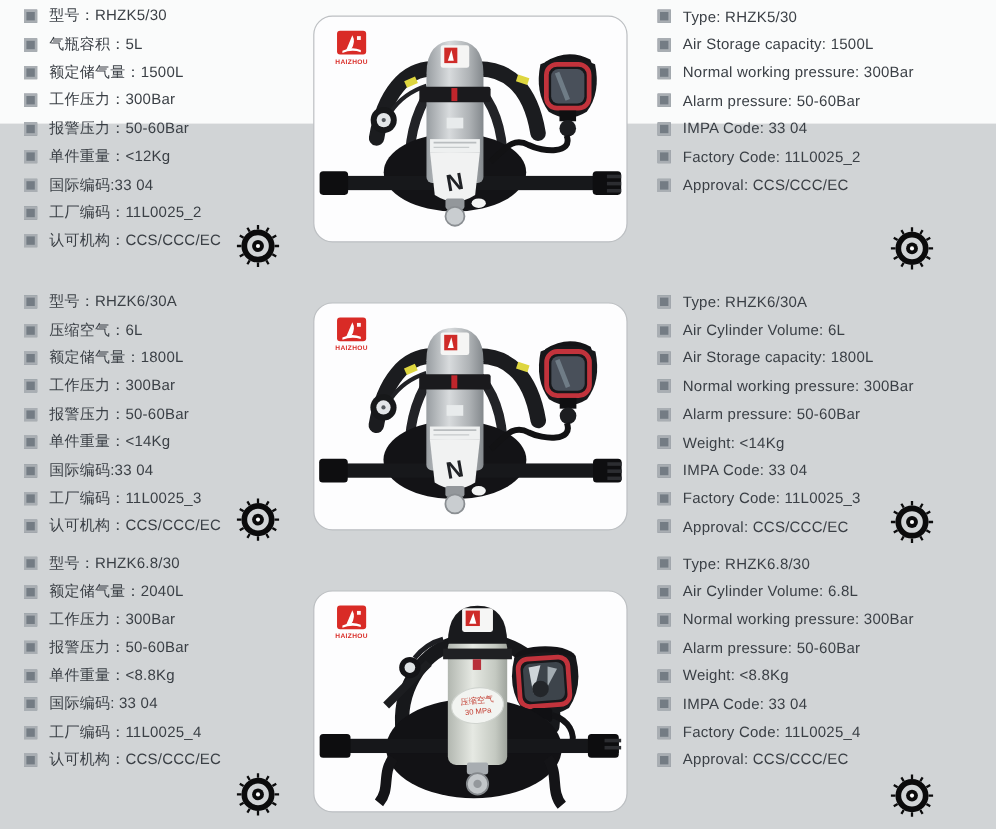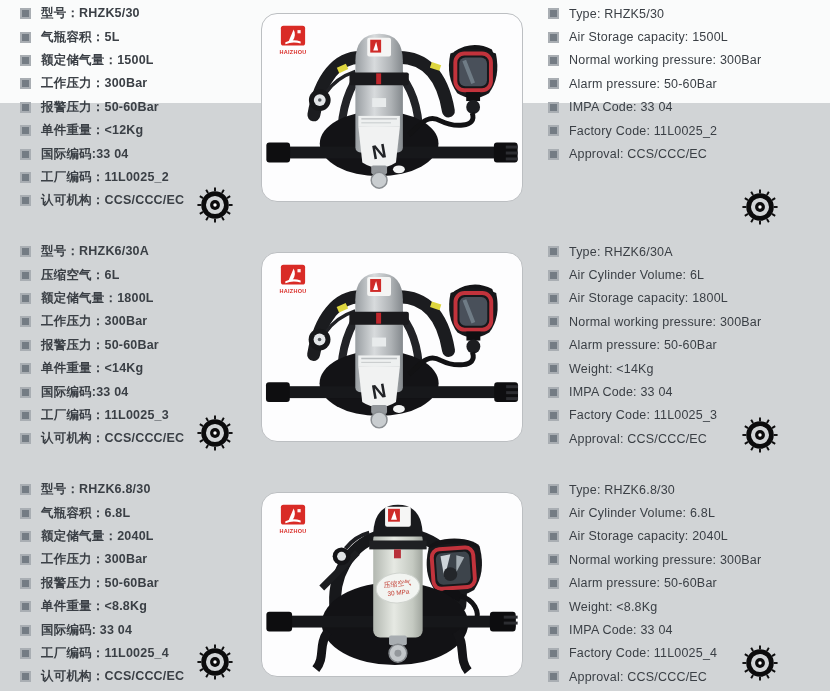--- a/index.html
+++ b/index.html
@@ -17,24 +17,24 @@
   .col-en{left:548px;width:282px}
   .spec-row{display:flex;align-items:center;height:23.4px;gap:10px}
   .bullet{
     flex:0 0 auto;width:11px;height:11px;box-sizing:border-box;
     background:#747c84;border:2px solid #a9aeb3;
   }
   .spec-text{
     font-size:12.5px;color:#3a3f45;font-weight:500;
     letter-spacing:.2px;white-space:nowrap;
   }
-  .col-cn .spec-text{font-weight:700}
+  .col-cn .spec-text{font-weight:400}
   #specs-cn-1,#specs-en-1{top:2px}
   #specs-cn-2,#specs-en-2{top:240px}
-  #specs-cn-3,#specs-en-3{top:478px}
+  #specs-cn-3,#specs-en-3{top:458px}
 
   
   .card{
     position:absolute;left:261px;width:262px;box-sizing:border-box;
     background:#fdfdfe;border:1px solid #bcbfc2;border-radius:16px;overflow:hidden;
   }
   #card-1{top:13px;height:189px}
   #card-2{top:252px;height:190px}
   #card-3{top:492px;height:185px}
   .product-svg{position:absolute;left:0;top:0;width:100%;height:100%}
@@ -401,24 +401,20 @@
       </div>
     </div>
 
   <div class="spec-block col-cn" id="specs-cn-3">
 
       <div class="spec-row">
         <span class="bullet"></span>
         <span class="spec-text">型号：RHZK6.8/30</span>
       </div>
 
-      <div class="spec-row">
-        <span class="bullet"></span>
-        <span class="spec-text">气瓶容积：6.8L</span>
-      </div>
 
       <div class="spec-row">
         <span class="bullet"></span>
         <span class="spec-text">额定储气量：2040L</span>
       </div>
 
       <div class="spec-row">
         <span class="bullet"></span>
         <span class="spec-text">工作压力：300Bar</span>
       </div>
@@ -468,24 +464,20 @@
       <div class="spec-row">
         <span class="bullet"></span>
         <span class="spec-text">Type: RHZK6.8/30</span>
       </div>
 
       <div class="spec-row">
         <span class="bullet"></span>
         <span class="spec-text">Air Cylinder Volume: 6.8L</span>
       </div>
 
-      <div class="spec-row">
-        <span class="bullet"></span>
-        <span class="spec-text">Air Storage capacity: 2040L</span>
-      </div>
 
       <div class="spec-row">
         <span class="bullet"></span>
         <span class="spec-text">Normal working pressure: 300Bar</span>
       </div>
 
       <div class="spec-row">
         <span class="bullet"></span>
         <span class="spec-text">Alarm pressure: 50-60Bar</span>
       </div>

